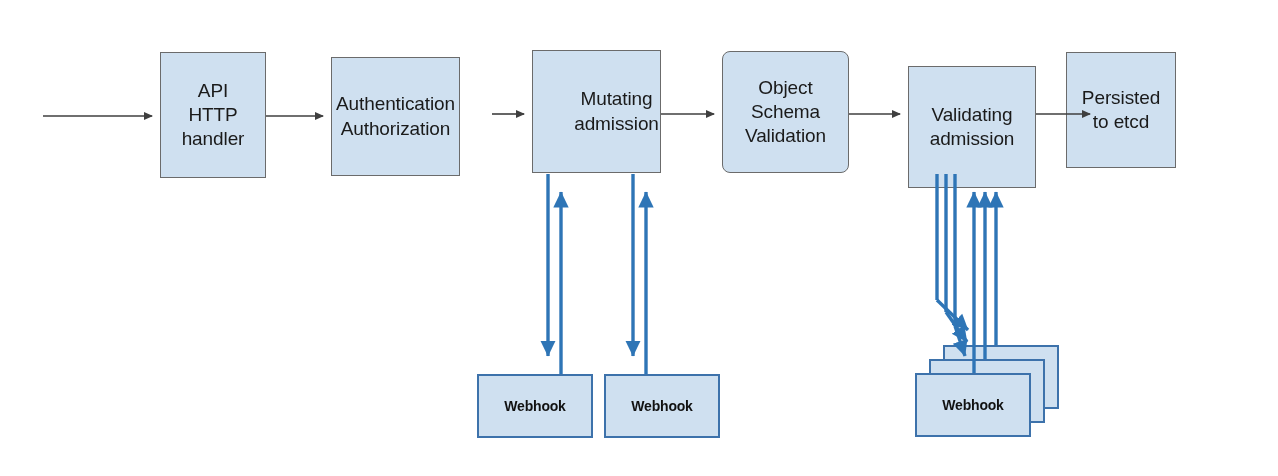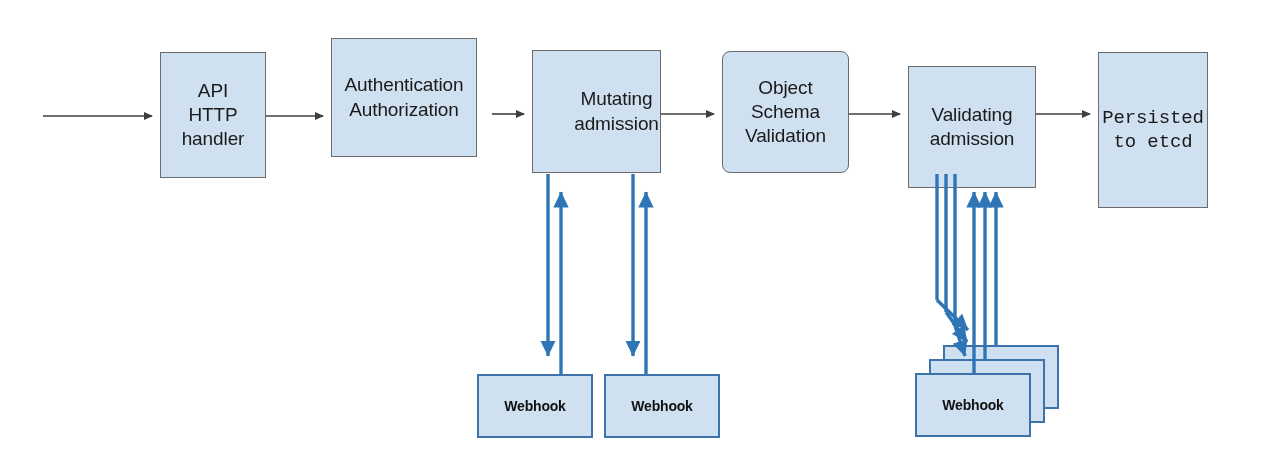--- a/index.html
+++ b/index.html
@@ -68,34 +68,34 @@
 </head>
 <body>
 
 <div id="canvas">
 
 
   <div class="node" style="left:160px; top:52px; width:106px; height:126px;">API
 HTTP
 handler</div>
 
-  <div class="node" style="left:331px; top:38px; width:146px; height:119px;">Authentication
+  <div class="node" style="left:331px; top:57px; width:129px; height:119px;">Authentication
 Authorization</div>
 
   <div class="node" style="left:532px; top:50px; width:129px; height:123px;padding-left:40px;">Mutating
 admission</div>
 
   <div class="node" style="left:722px; top:51px; width:127px; height:122px;border-radius:8px;">Object
 Schema
 Validation</div>
 
   <div class="node" style="left:908px; top:66px; width:128px; height:122px;">Validating
 admission</div>
 
-  <div class="node" style="left:1098px; top:52px; width:110px; height:156px;font-family:Liberation Mono, monospace;">Persisted
+  <div class="node" style="left:1066px; top:52px; width:110px; height:116px;">Persisted
 to etcd</div>
 
   <div class="webhook" style="left:477px; top:374px; width:116px; height:64px;">Webhook</div>
 
   <div class="webhook" style="left:604px; top:374px; width:116px; height:64px;">Webhook</div>
 
   <div class="webhook webhook-empty" style="left:943px; top:345px; width:116px; height:64px;"></div>
 
   <div class="webhook webhook-empty" style="left:929px; top:359px; width:116px; height:64px;"></div>
 

